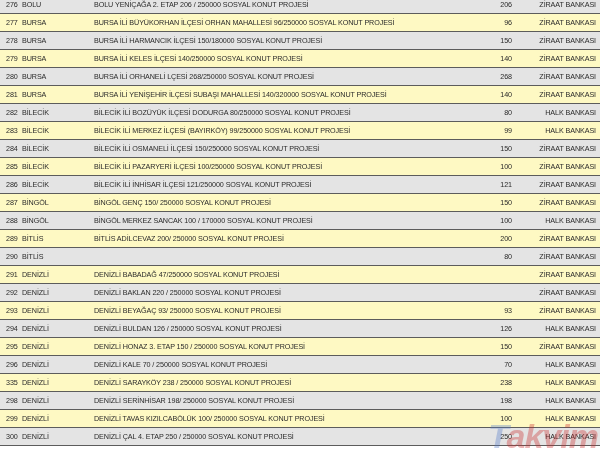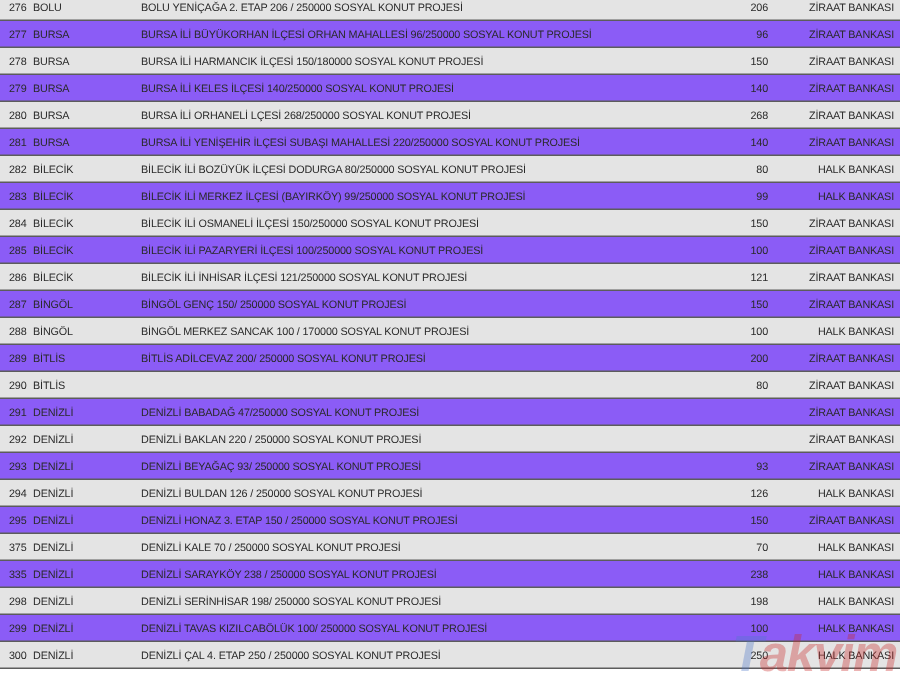--- a/index.html
+++ b/index.html
@@ -2,21 +2,21 @@
 <html><head>
 <meta charset="utf-8">
 <style>
   html, body { margin:0; padding:0; }
   body { width:600px; height:453px; overflow:hidden; background:#ffffff; position:relative;
          font-family:"Liberation Sans", sans-serif; }
   .table { position:absolute; left:0; top:-4px; width:600px; }
   .row { position:relative; height:17px; border-bottom:1.5px solid #5c5c5c; font-size:7.2px; color:#2a2a2a;
          letter-spacing:-0.1px; }
   .row.alt { background:#e4e4e4; }
-  .row.white { background:#8b5cf6; }
+  .row.white { background:#fef9c3; }
   .c { position:absolute; top:0; height:17px; line-height:17px; white-space:nowrap; }
   .no { left:6px; width:18px; }
   .city { left:22px; width:60px; }
   .proj { left:94px; width:380px; }
   .qty { left:470px; width:87px; text-align:right; padding-right:0; }
   .bank { left:520px; width:76px; text-align:right; }
   .wm { position:absolute; left:488px; top:417px; font-size:34px; font-weight:bold; font-style:italic;
         color:rgba(200,40,40,0.35); letter-spacing:-1px; pointer-events:none; }
   .wm span.t { color:rgba(80,120,200,0.35); }
 </style>
@@ -55,21 +55,21 @@
     <div class="row alt">
       <div class="c no">280</div>
       <div class="c city">BURSA</div>
       <div class="c proj">BURSA İLİ ORHANELİ LÇESİ 268/250000 SOSYAL KONUT PROJESİ</div>
       <div class="c qty">268</div>
       <div class="c bank">ZİRAAT BANKASI</div>
     </div>
     <div class="row white">
       <div class="c no">281</div>
       <div class="c city">BURSA</div>
-      <div class="c proj">BURSA İLİ YENİŞEHİR İLÇESİ SUBAŞI MAHALLESİ 220/250000 SOSYAL KONUT PROJESİ</div>
+      <div class="c proj">BURSA İLİ YENİŞEHİR İLÇESİ SUBAŞI MAHALLESİ 140/320000 SOSYAL KONUT PROJESİ</div>
       <div class="c qty">140</div>
       <div class="c bank">ZİRAAT BANKASI</div>
     </div>
     <div class="row alt">
       <div class="c no">282</div>
       <div class="c city">BİLECİK</div>
       <div class="c proj">BİLECİK İLİ BOZÜYÜK İLÇESİ DODURGA 80/250000 SOSYAL KONUT PROJESİ</div>
       <div class="c qty">80</div>
       <div class="c bank">HALK BANKASI</div>
     </div>
@@ -155,21 +155,21 @@
       <div class="c bank">HALK BANKASI</div>
     </div>
     <div class="row white">
       <div class="c no">295</div>
       <div class="c city">DENİZLİ</div>
       <div class="c proj">DENİZLİ HONAZ 3. ETAP 150 / 250000 SOSYAL KONUT PROJESİ</div>
       <div class="c qty">150</div>
       <div class="c bank">ZİRAAT BANKASI</div>
     </div>
     <div class="row alt">
-      <div class="c no">375</div>
+      <div class="c no">296</div>
       <div class="c city">DENİZLİ</div>
       <div class="c proj">DENİZLİ KALE 70 / 250000 SOSYAL KONUT PROJESİ</div>
       <div class="c qty">70</div>
       <div class="c bank">HALK BANKASI</div>
     </div>
     <div class="row white">
       <div class="c no">335</div>
       <div class="c city">DENİZLİ</div>
       <div class="c proj">DENİZLİ SARAYKÖY 238 / 250000 SOSYAL KONUT PROJESİ</div>
       <div class="c qty">238</div>

